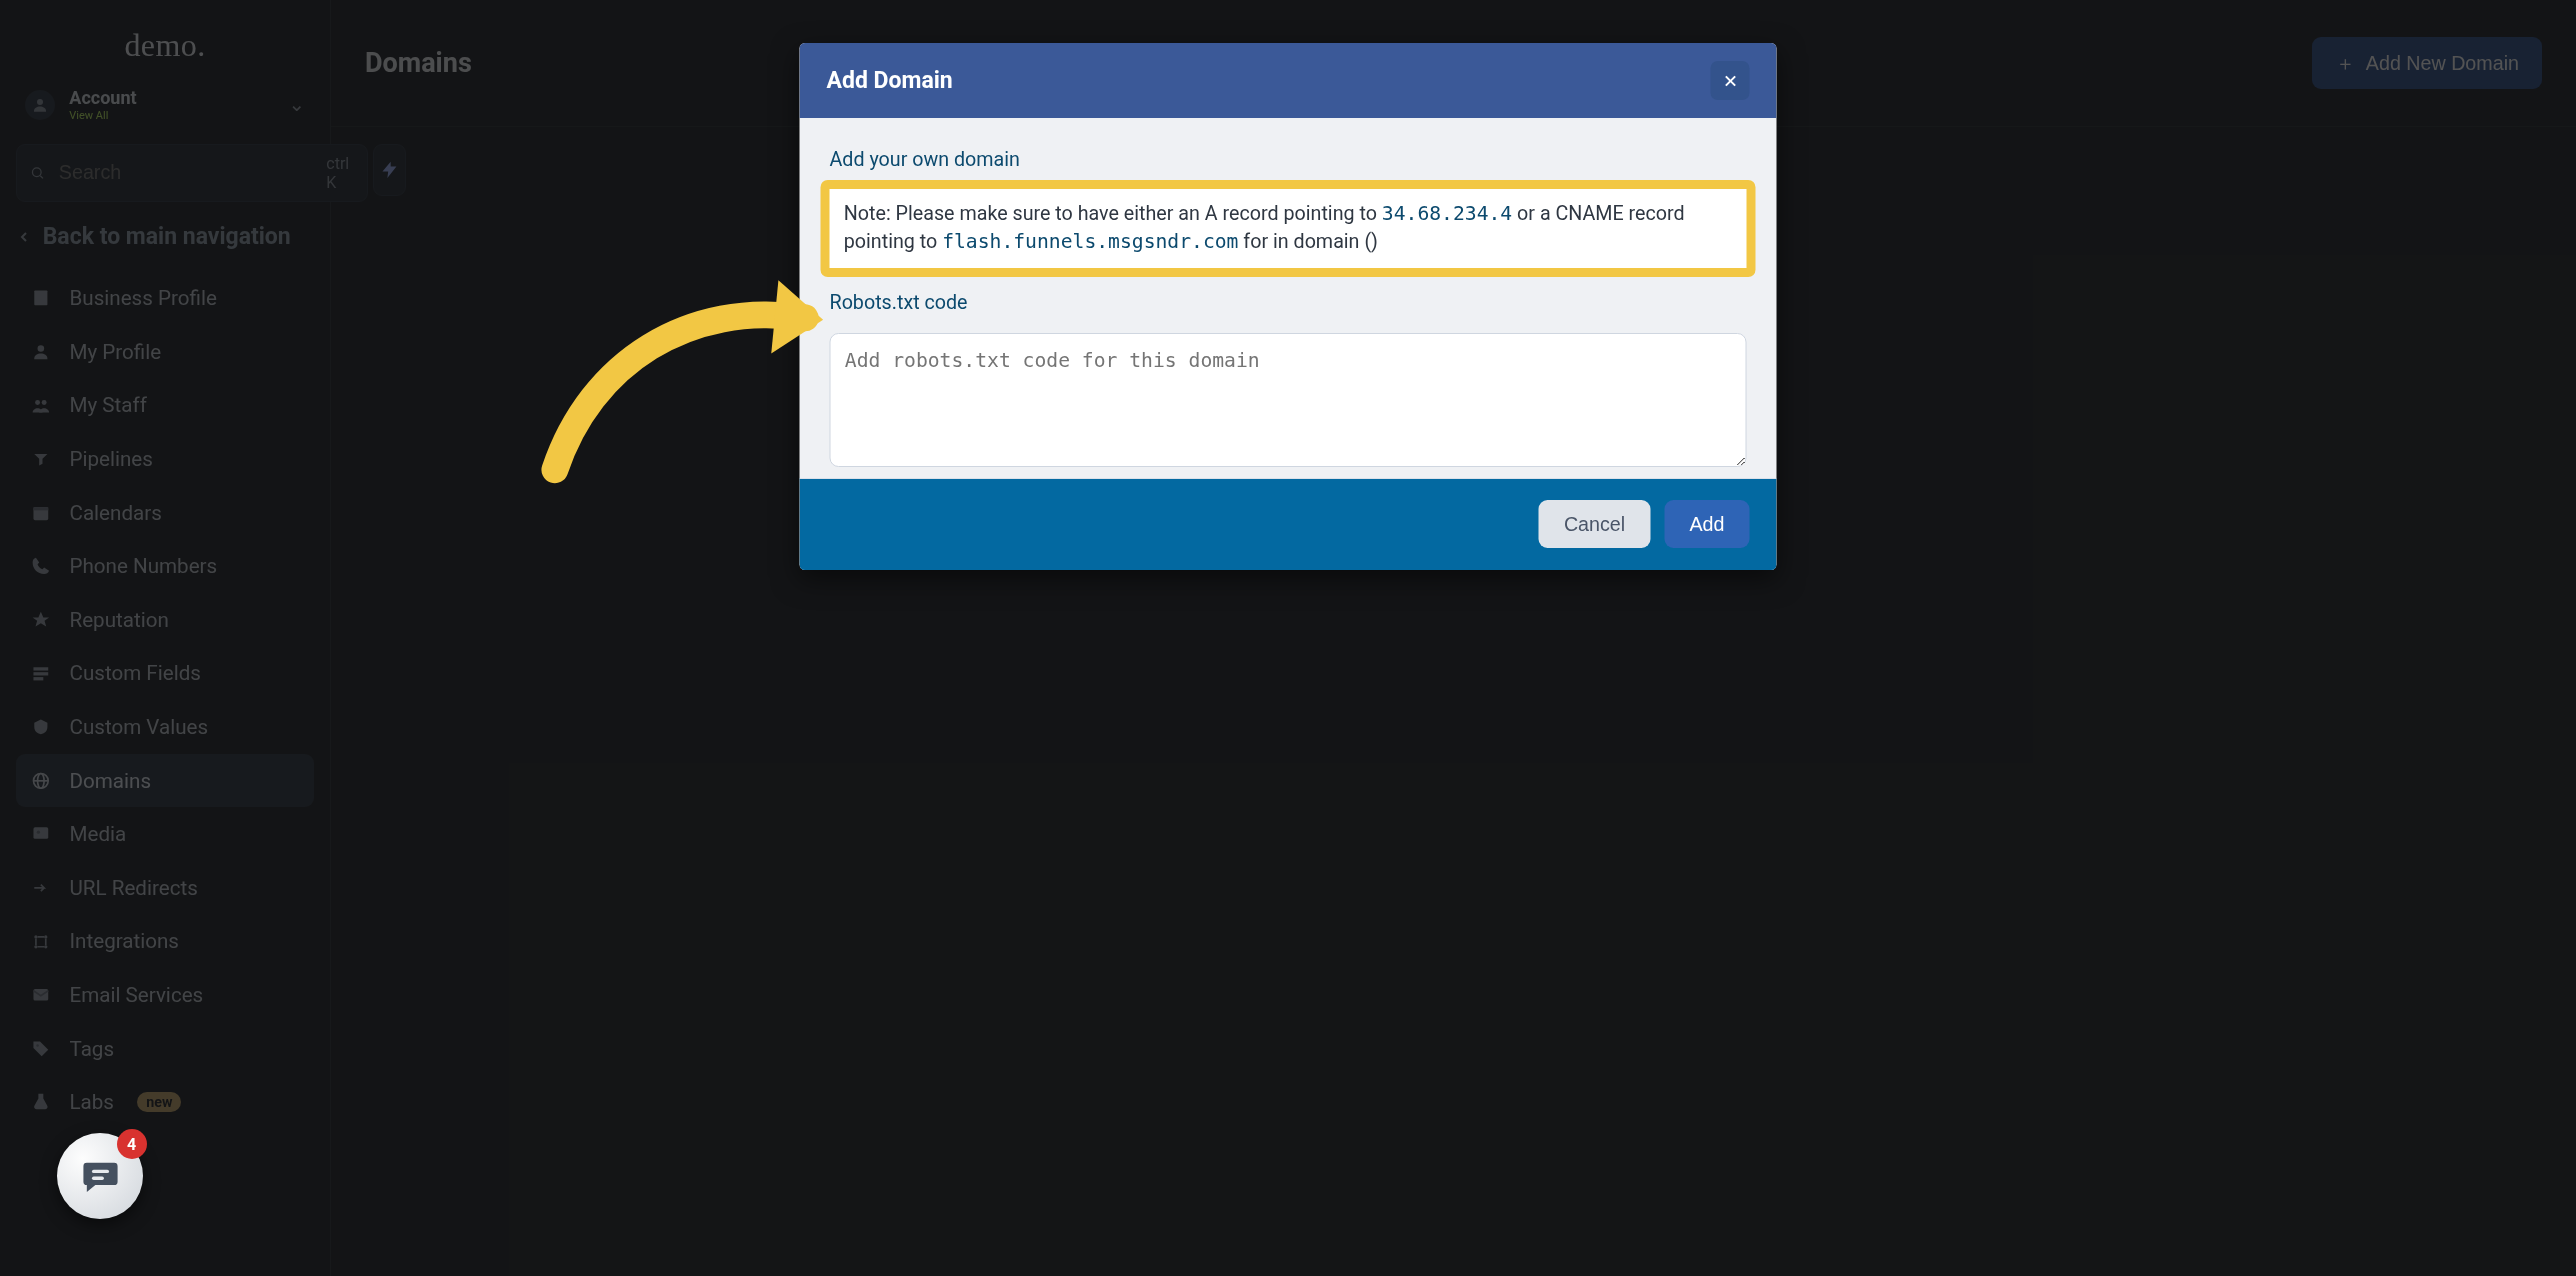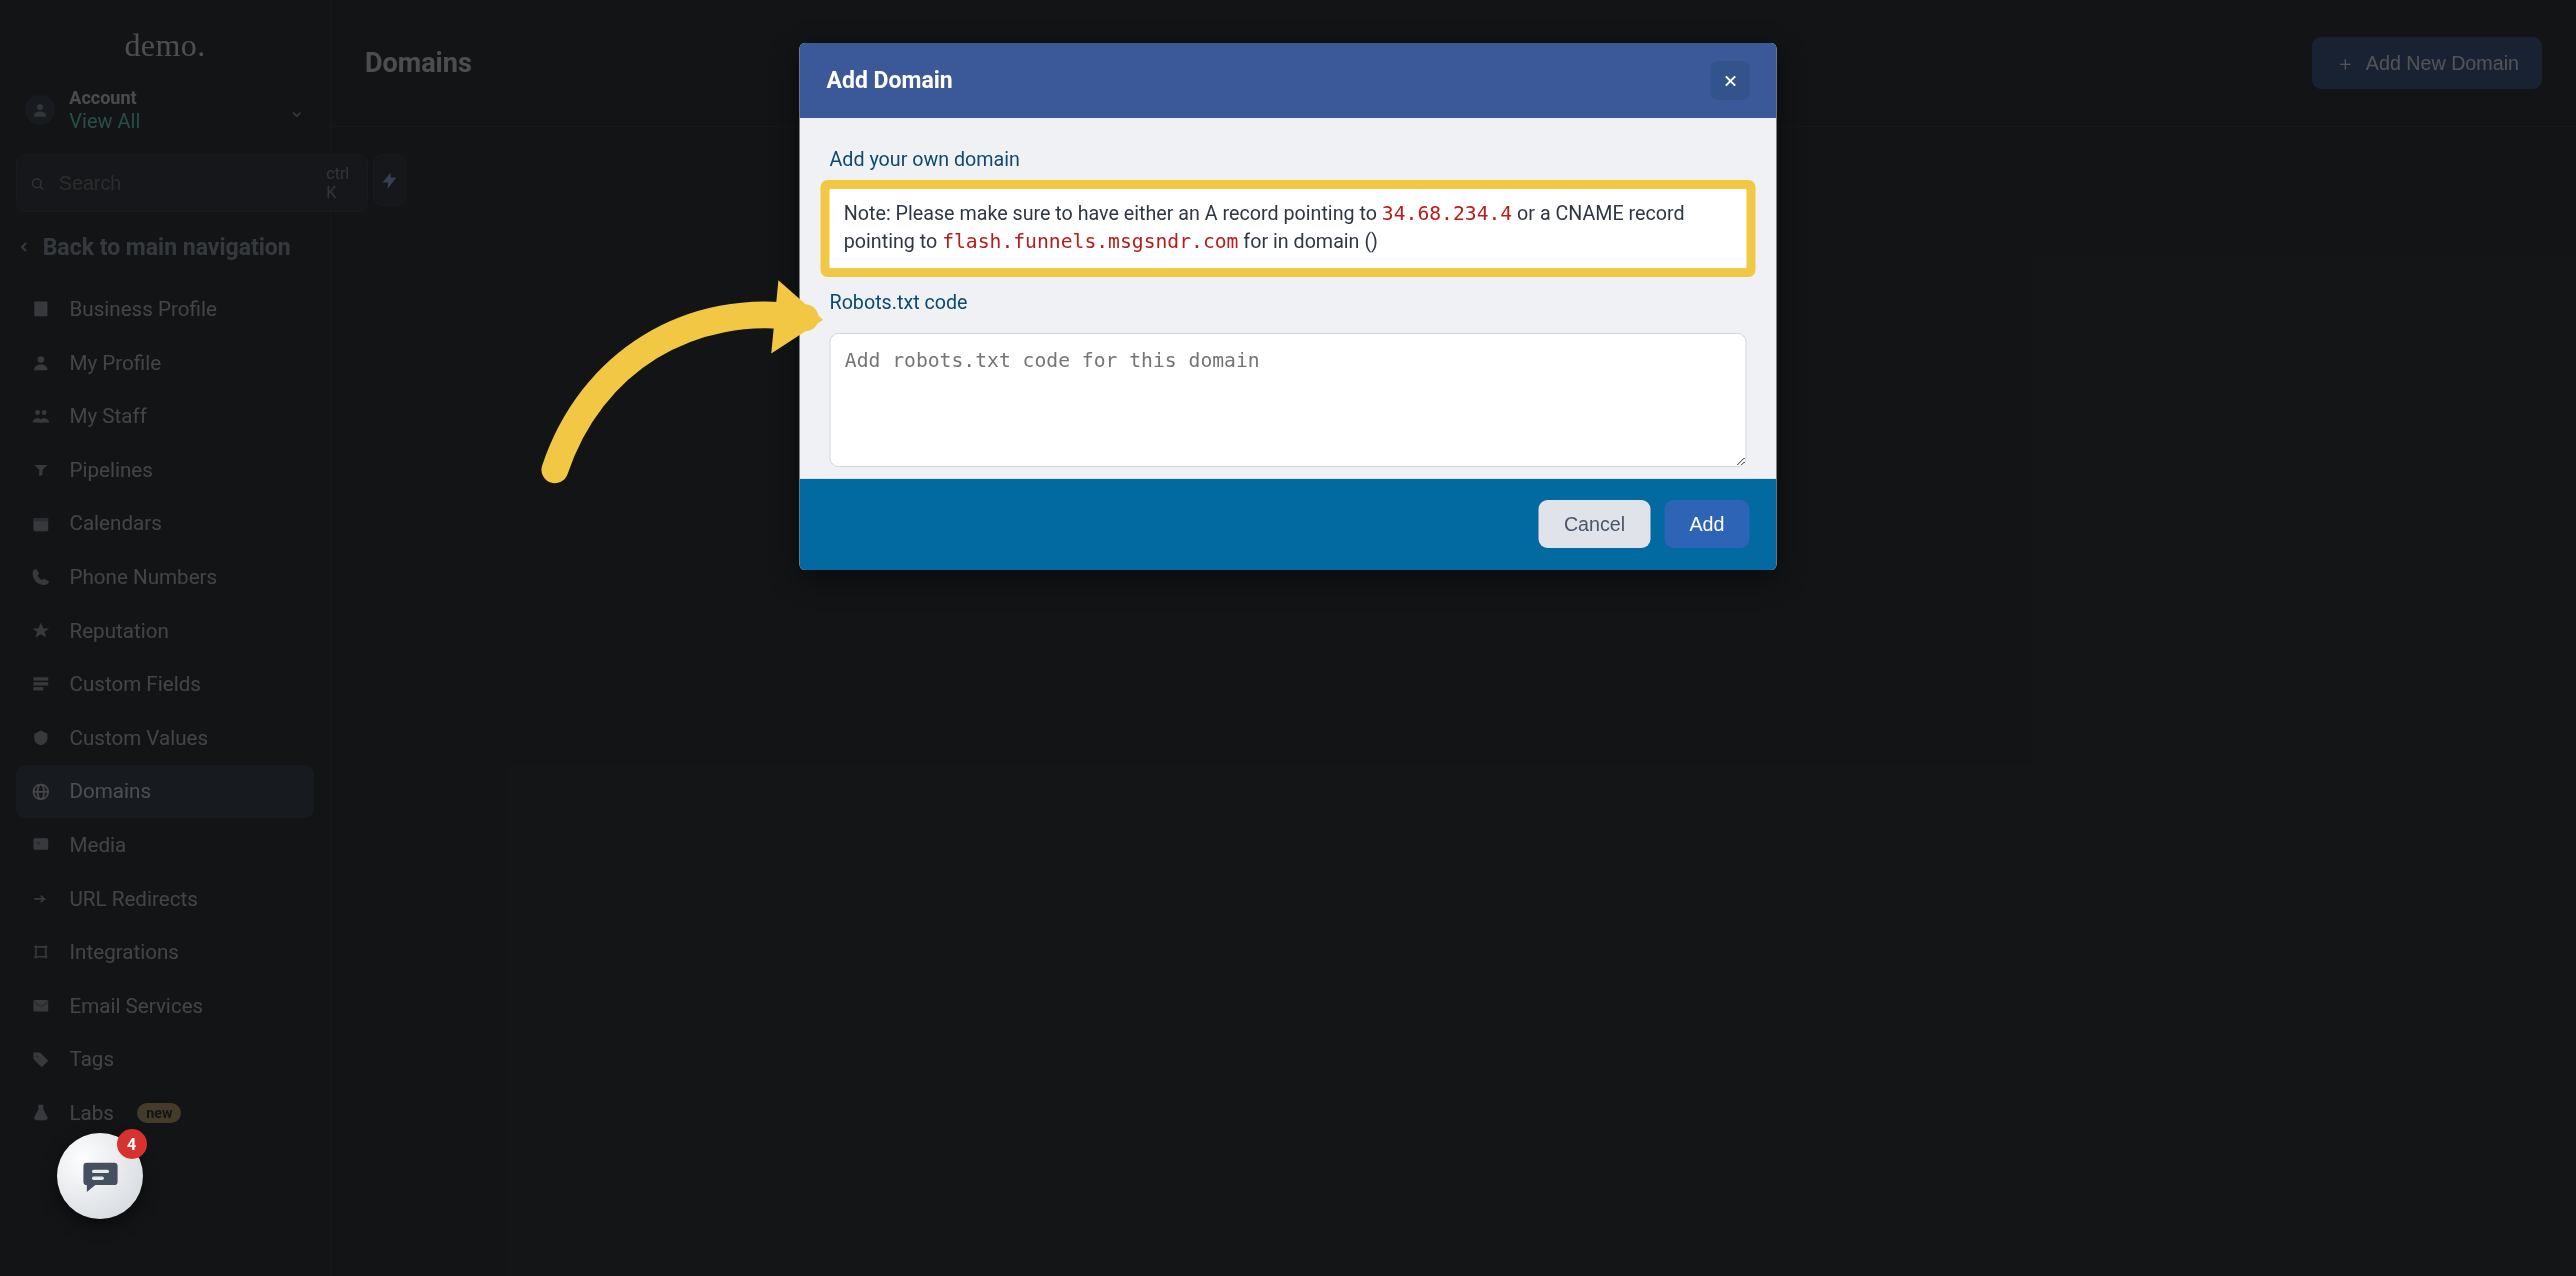--- a/index.html
+++ b/index.html
@@ -39,21 +39,21 @@
   }
   .account{
     display:flex;align-items:center;gap:14.3px;padding:14.3px 25px;color:#c7cdd6;
   }
   .avatar{
     width:30px;height:30px;border-radius:50%;
     background:#2a3340;display:flex;align-items:center;justify-content:center;
   }
   .account-text{display:flex;flex-direction:column;line-height:1.2}
   .account-title{font-weight:700;font-size:18px;color:#dbe2ea}
-  .account-link{font-size:20px;color:#5eead4}
+  .account-link{font-size:11px;color:#bef264}
   .account-caret{margin-left:auto;color:#9aa3af}
   .search-row{display:flex;gap:5px;padding:7.2px 16px 7.2px 16px}
   .search{
     flex:1;display:flex;align-items:center;gap:12.5px;
     background:#232a33;border-radius:9px;padding:9px 12.5px;color:#9aa3af;border:0.9px solid #2a3340;
   }
   .search input{
     flex:1;background:transparent;border:none;outline:none;color:#cdd5df;font-size:19.7px;
   }
   .kbd{font-size:16px;color:#8d96a3}
@@ -112,21 +112,21 @@
   .modal-body{padding:30px 30px 5.4px 30px;color:#2b2f36}
   .form-label{font-size:19.7px;color:#0c4a6e;margin-bottom:9px}
   .text-input{
     width:100%;padding:12.5px 14.3px;border-radius:7.2px;border:1.8px solid #3b63ad;background:#fff;color:#2b2f36;
     font-size:19.7px;outline:none;margin-bottom:16px;
   }
   .note{
     font-size:19.7px;color:#2f3742;background:#fff;border:9px solid var(--yellow);border-radius:7.2px;
     padding:10.7px 14.3px;margin:0 -9px 14.3px -9px;line-height:1.45;
   }
-  .code{font-family:ui-monospace,Menlo,Consolas,monospace;color:#b91c1c}
+  .code{font-family:ui-monospace,Menlo,Consolas,monospace;color:#0c4a6e}
   .textarea{
     width:100%;min-height:134px;padding:14.3px;border-radius:9px;border:0.9px solid #cfd6e0;background:#fff;
     font-size:19.7px;color:#2b2f36;resize:vertical;margin-top:10.7px;
   }
   .modal-foot{
     display:flex;gap:14.3px;justify-content:flex-end;padding:21.5px 27px;background:#0369a1;border-top:0.9px solid #dbe1ea;
   }
   .btn{
     padding:12.5px 25px;border-radius:9px;border:none;font-size:19.7px;cursor:pointer;
   }

